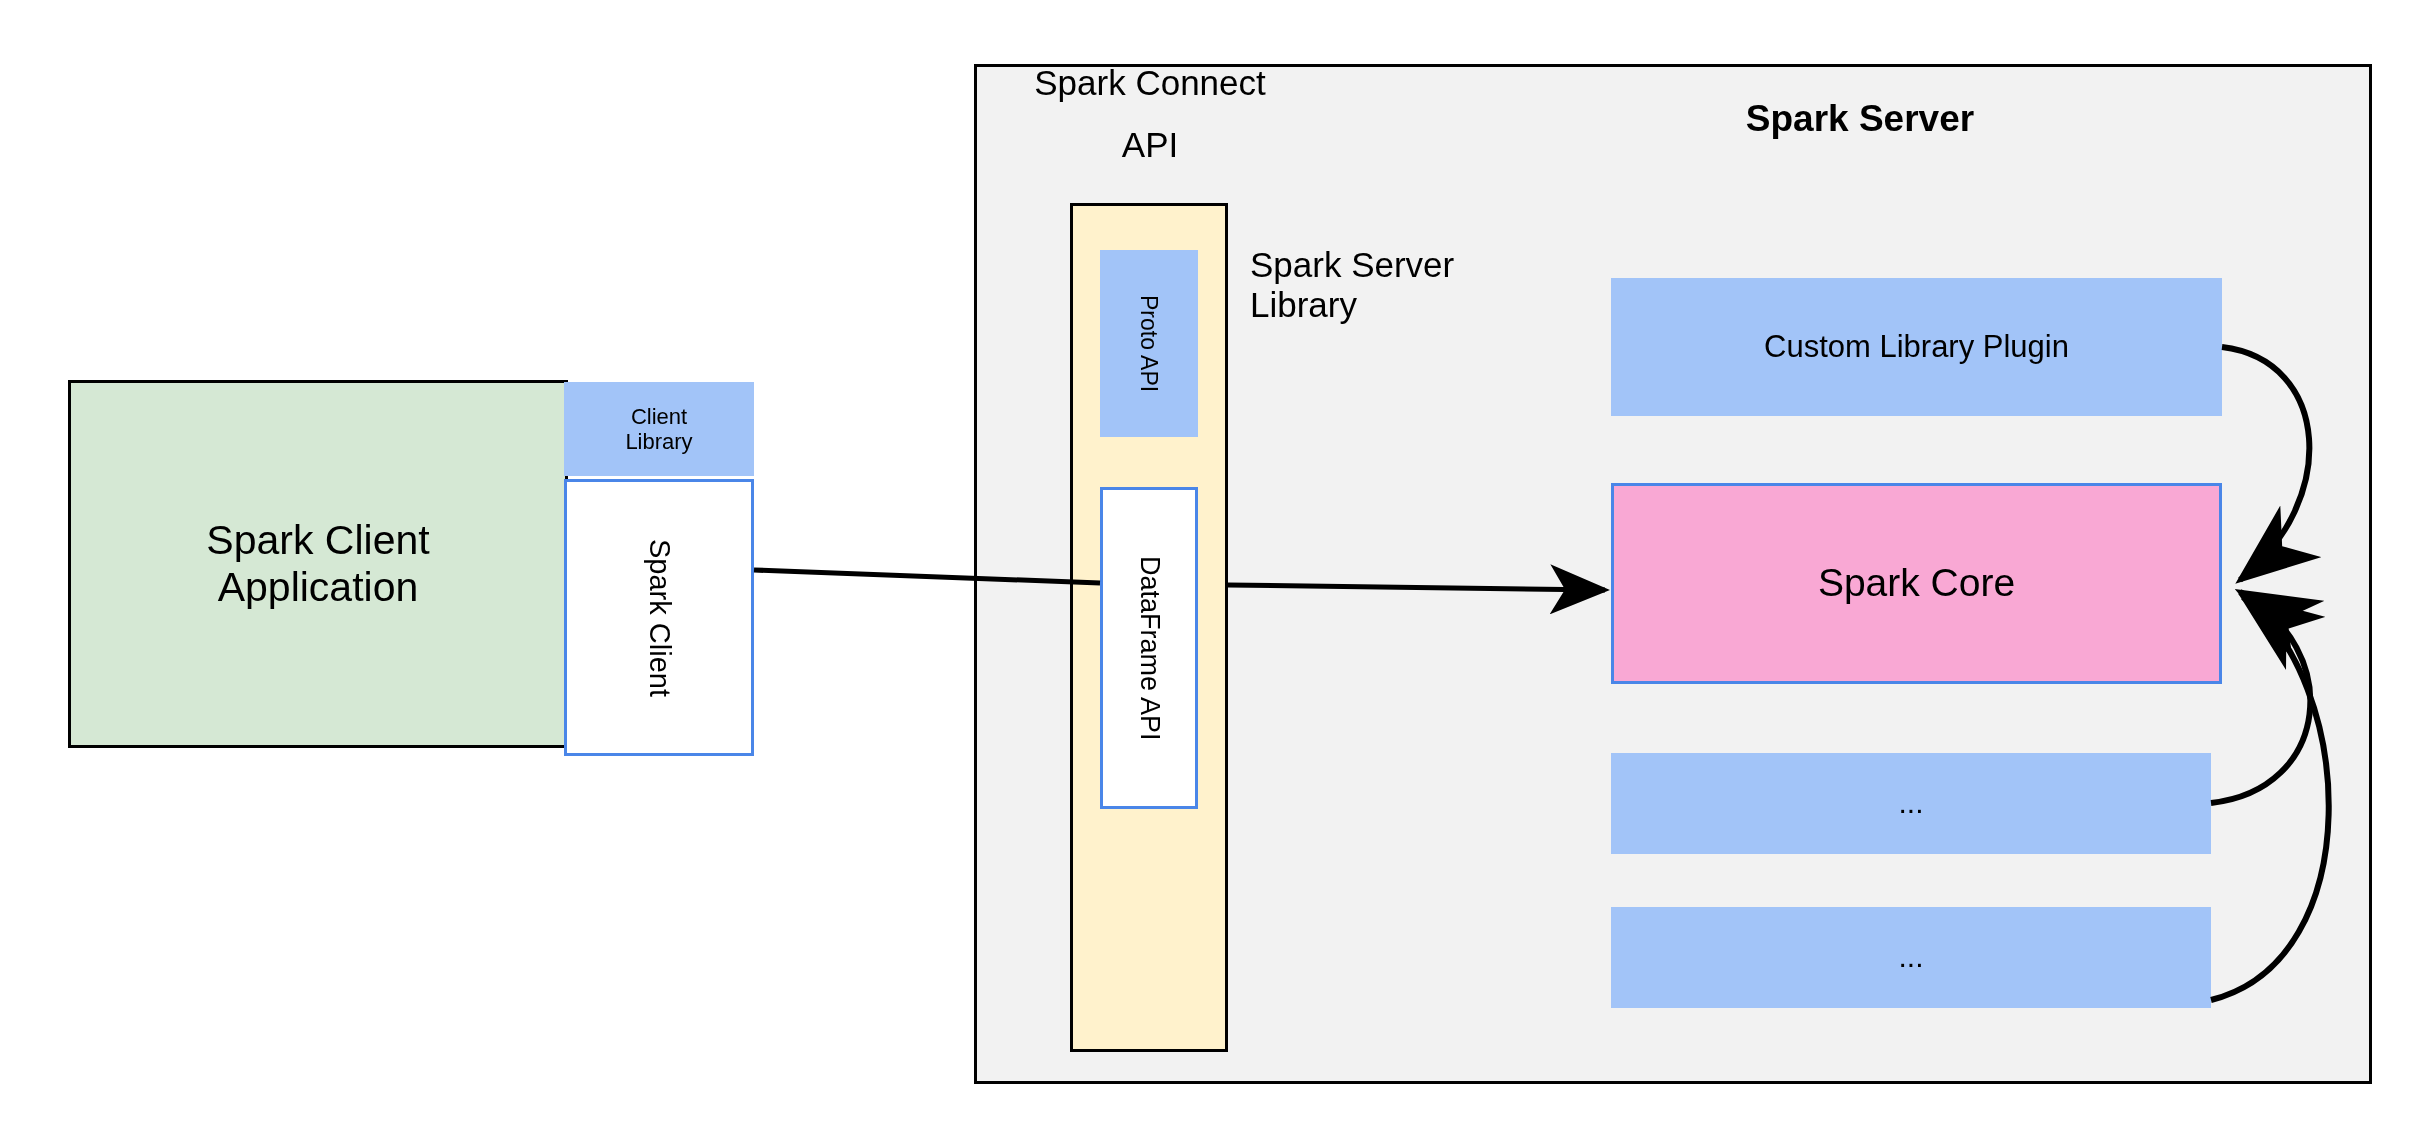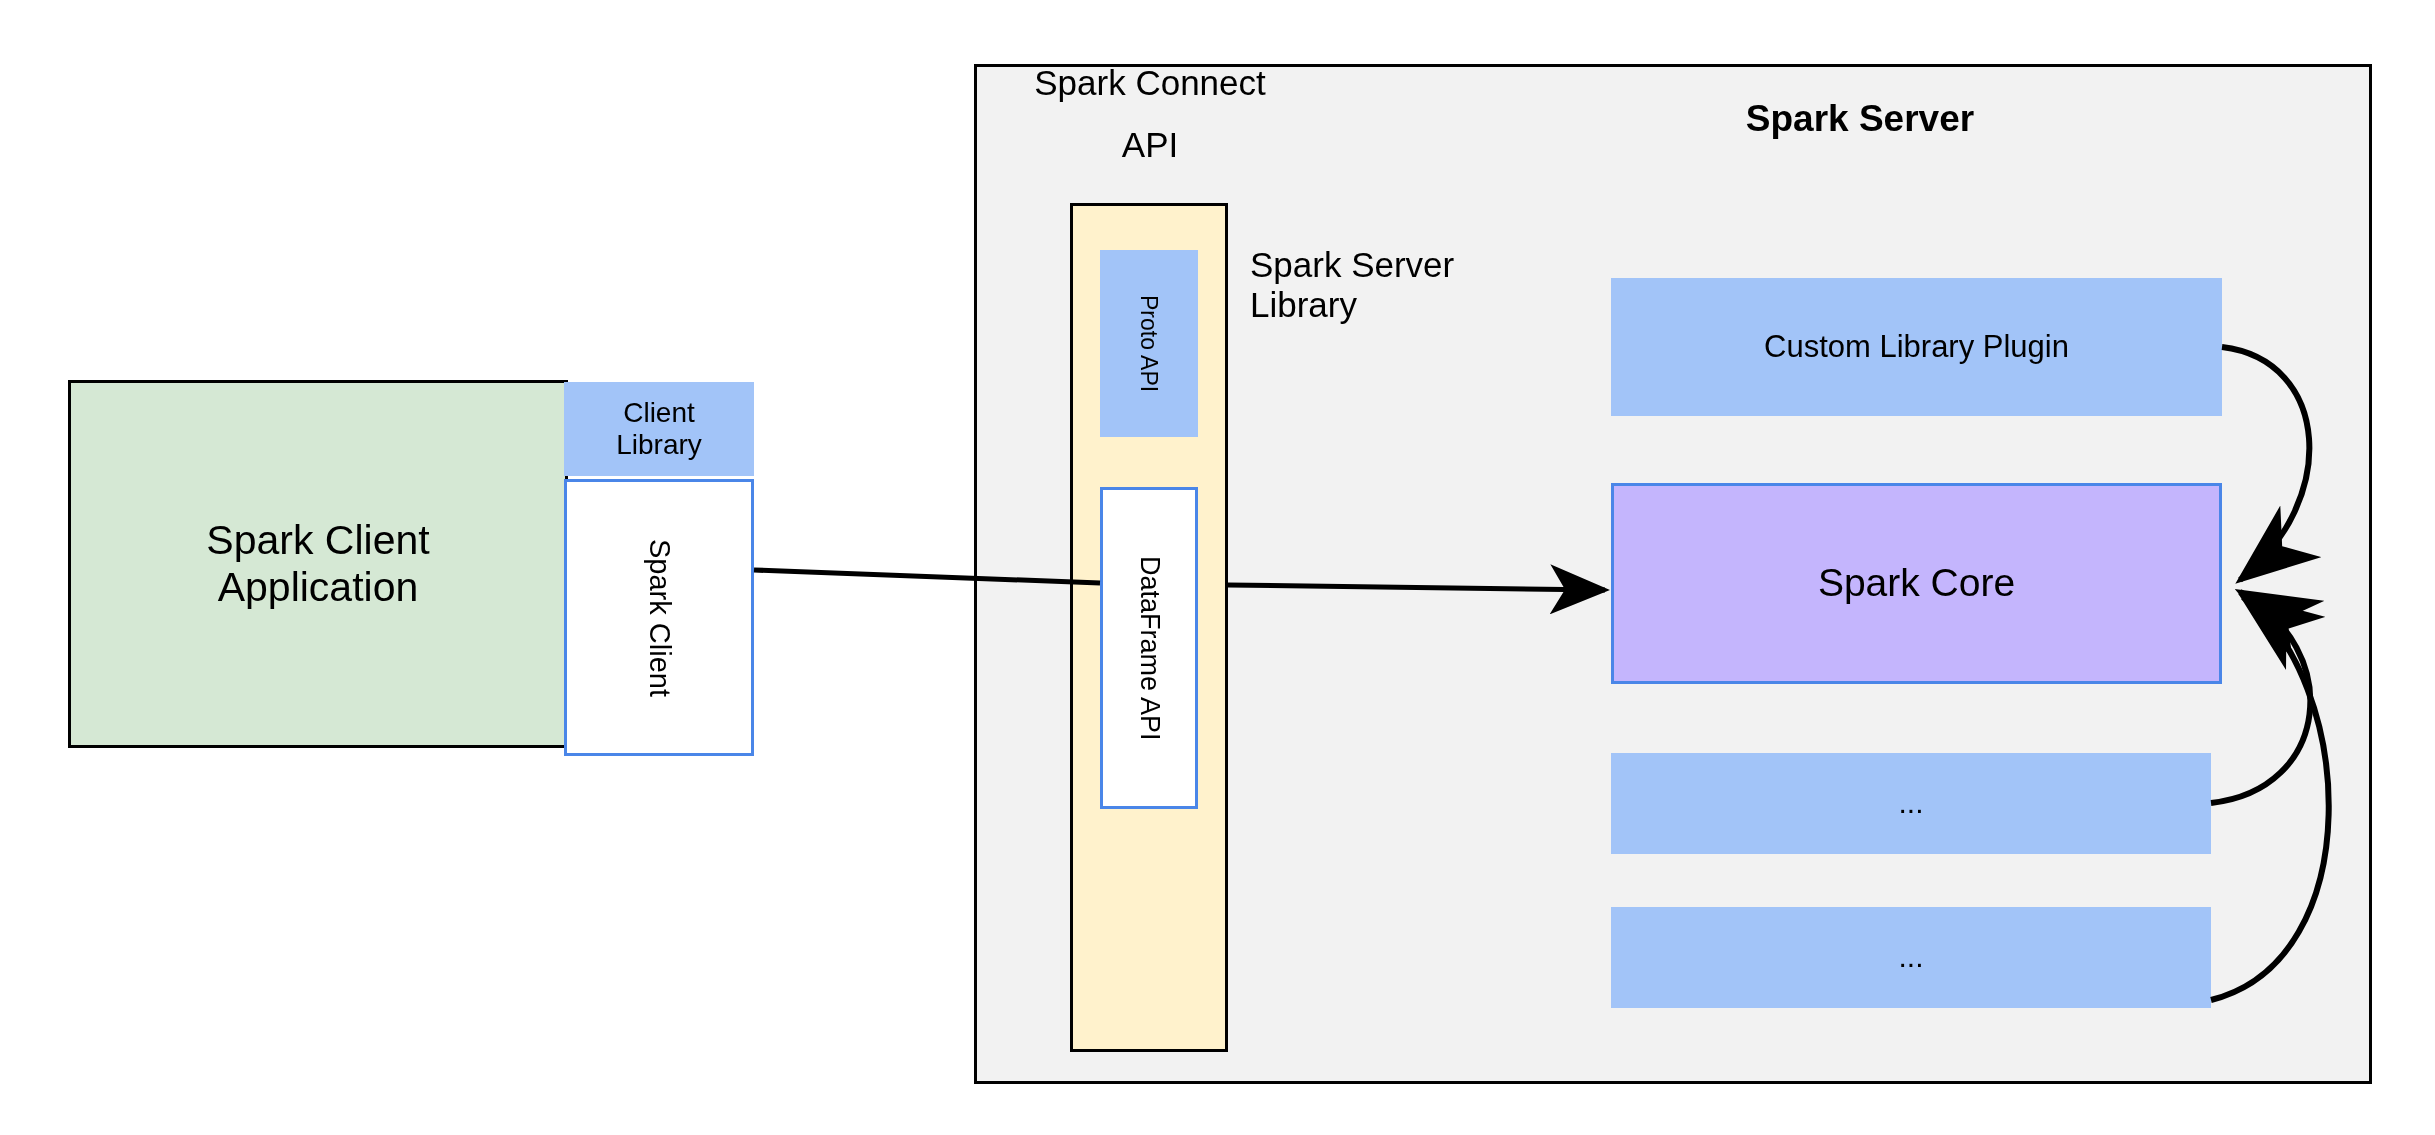--- a/index.html
+++ b/index.html
@@ -106,21 +106,21 @@
     width: 611px;
     height: 138px;
     background: #a2c4f8;
     font-size: 31px;
   }
   #spark-core {
     left: 1611px;
     top: 483px;
     width: 611px;
     height: 201px;
-    background: #c4b5fd;
+    background: #f9a8d4;
     border: 3px solid #4a86e8;
     font-size: 39px;
   }
   #ellipsis-box-1 {
     left: 1611px;
     top: 753px;
     width: 600px;
     height: 101px;
     background: #a2c4f8;
     font-size: 30px;
@@ -144,21 +144,21 @@
     border: 3px solid #000000;
     font-size: 41px;
     flex-direction: column;
   }
   #client-package {
     left: 564px;
     top: 382px;
     width: 190px;
     height: 94px;
     background: #a2c4f8;
-    font-size: 28px;
+    font-size: 22px;
     flex-direction: column;
   }
   #spark-client {
     left: 564px;
     top: 479px;
     width: 190px;
     height: 277px;
     background: #ffffff;
     border: 3px solid #4a86e8;
   }

